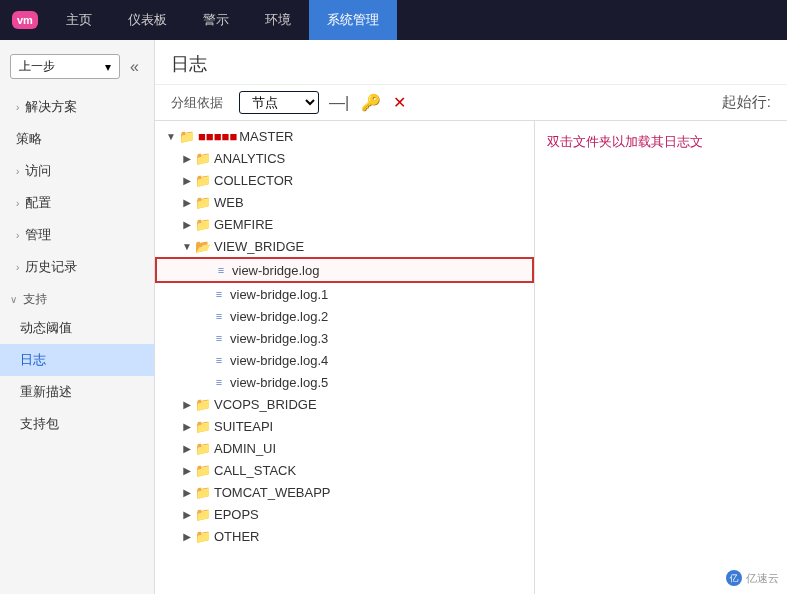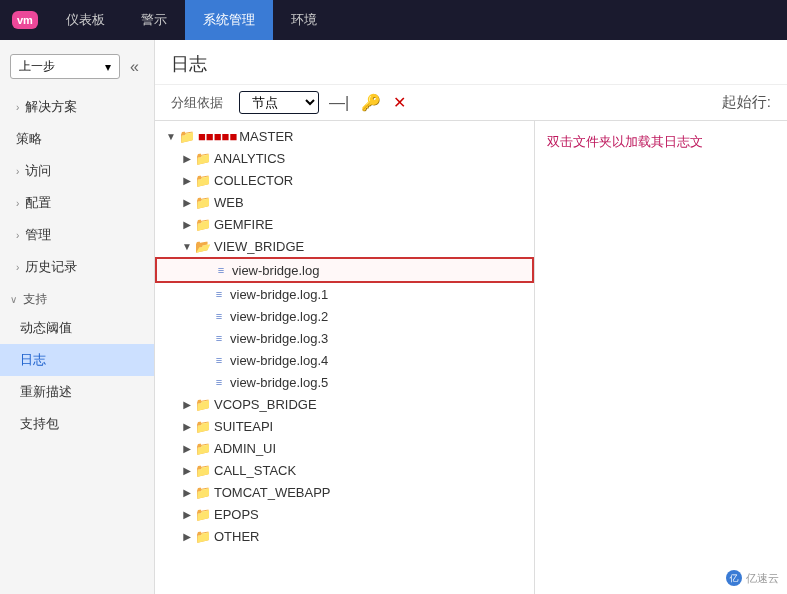--- a/index.html
+++ b/index.html
@@ -245,24 +245,25 @@
       color: white;
       font-size: 9px;
     }
   </style>
 </head>
 <body>
 
 <div class="top-nav">
   <div class="vm-logo">vm</div>
   <div class="nav-items">
+    <div class="nav-item">主页</div>
     <div class="nav-item">仪表板</div>
     <div class="nav-item">警示</div>
+    <div class="nav-item">环境</div>
     <div class="nav-item active">系统管理</div>
-    <div class="nav-item">环境</div>
   </div>
 </div>
 
 <div class="main-layout">
 
   <div class="sidebar">
     <div class="sidebar-header">
       <div class="sidebar-dropdown">
         <span>上一步</span>
         <span style="margin-left:auto;">▾</span>

